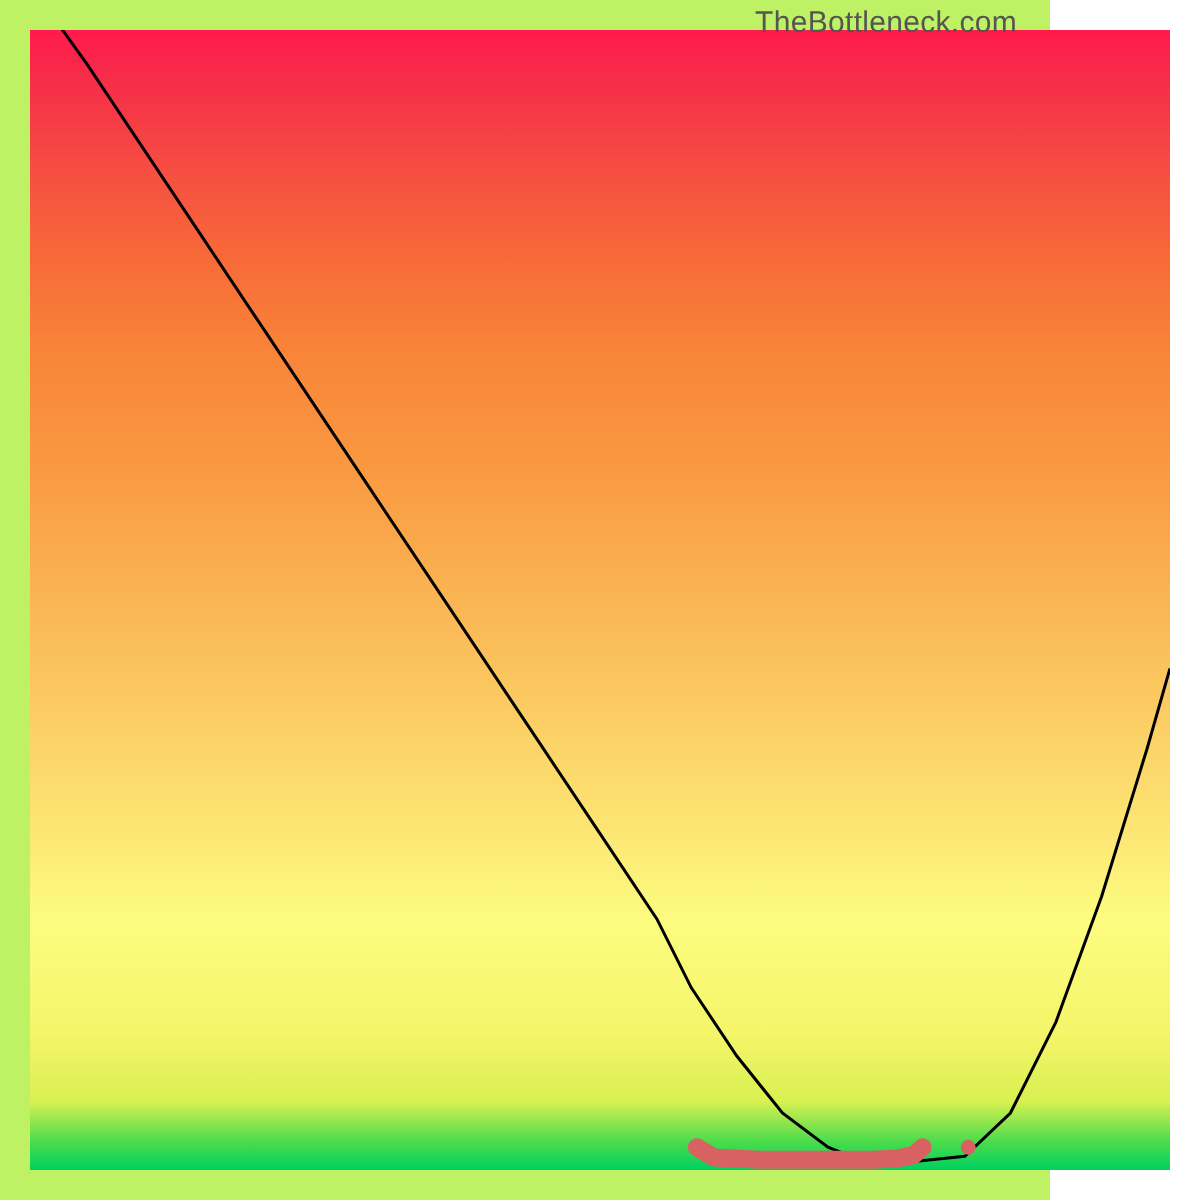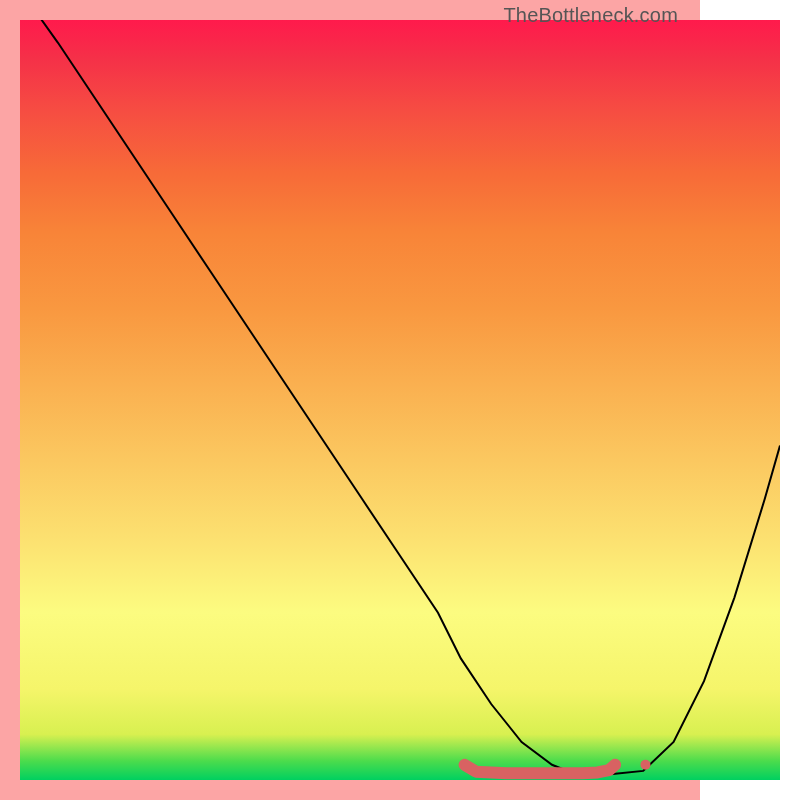--- a/index.html
+++ b/index.html
@@ -1,21 +1,21 @@
 <!DOCTYPE html>
 <html><head>
 <meta charset="utf-8">
 <style>
   * { margin: 0; padding: 0; box-sizing: border-box; }
   body { width: 800px; height: 800px; overflow: hidden; font-family: Arial, sans-serif; }
   .chart-container {
     width: 700px;
     height: 800px;
     position: relative;
-    background: #fca5a5;
+    background: #bef264;
   }
   .plot-area {
     position: absolute;
     left: 20px;
     top: 20px;
     width: 760px;
     height: 760px;
     background: linear-gradient(to top,
       #00d060 0%,
       #4cdc4c 2.5%,

